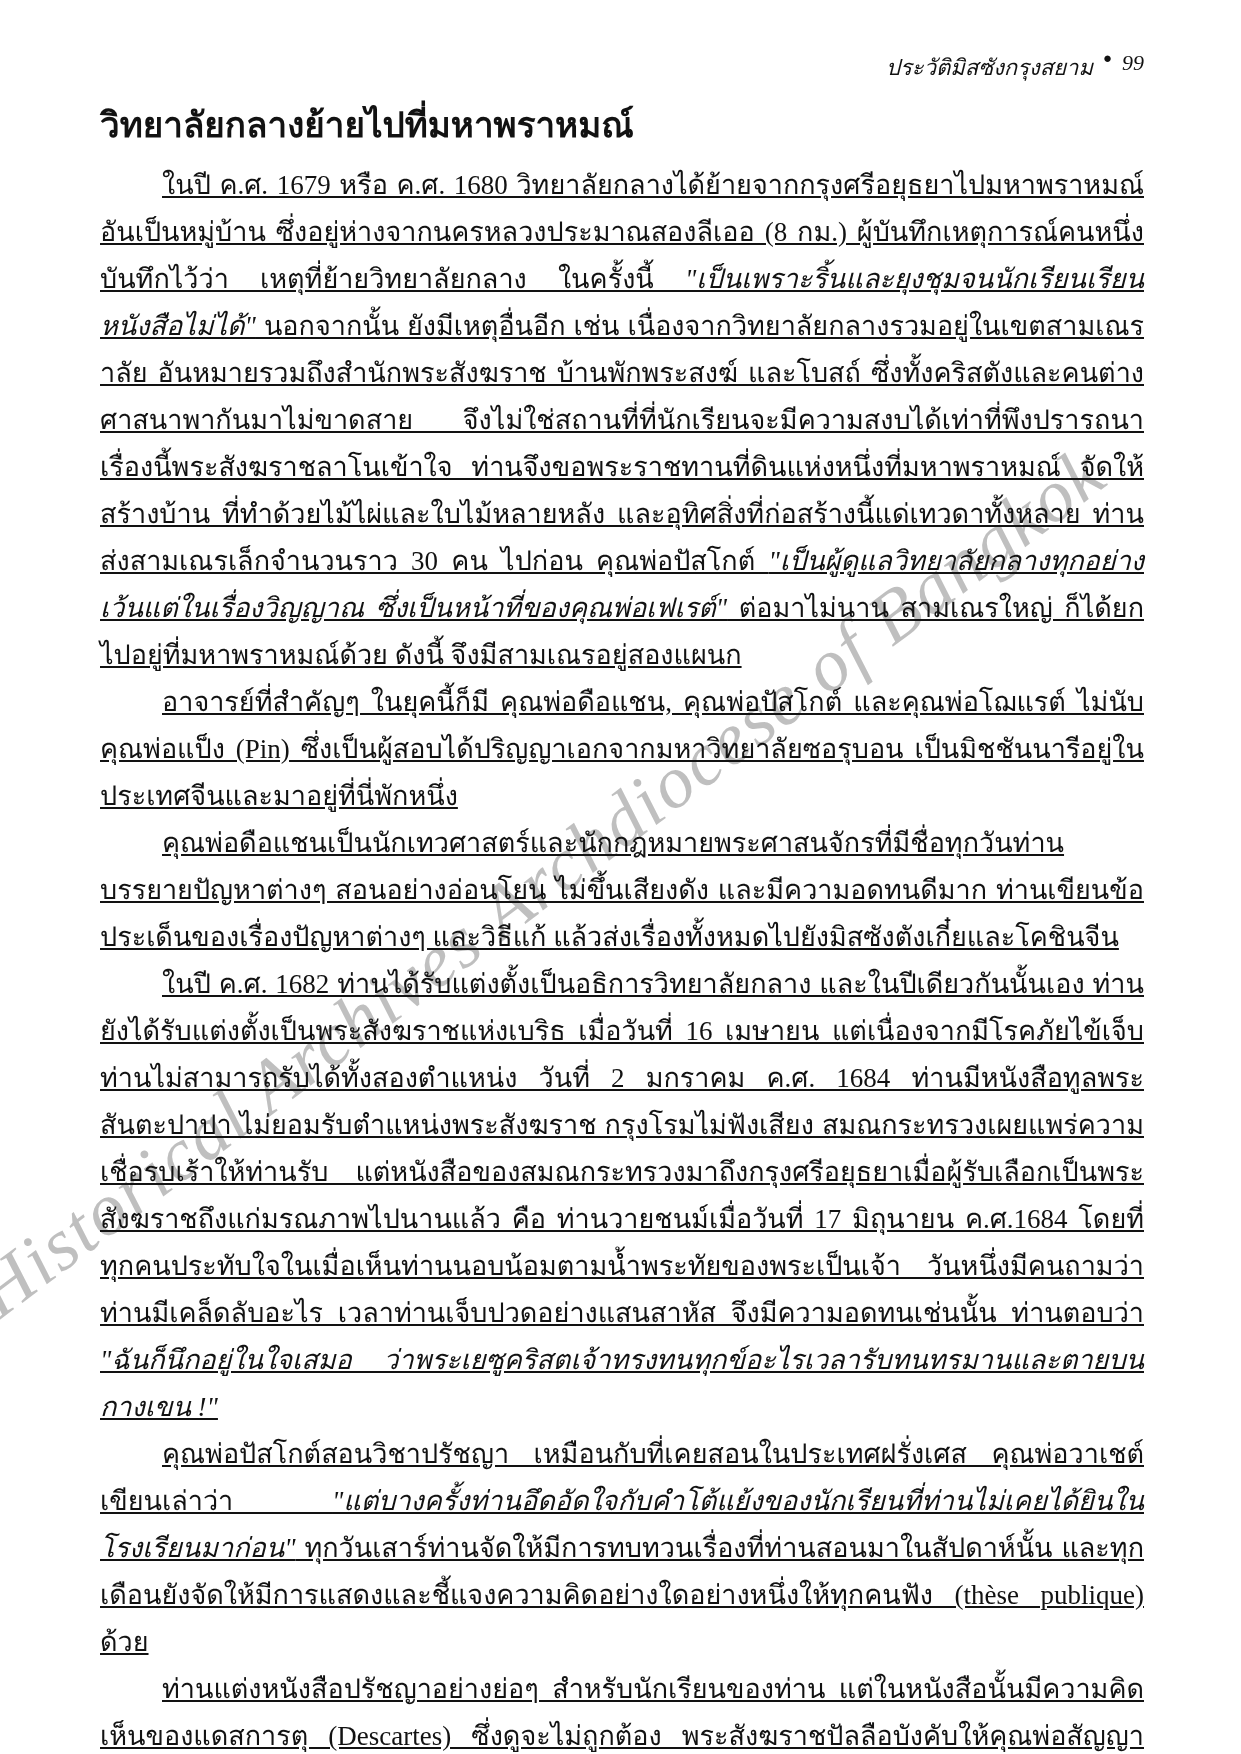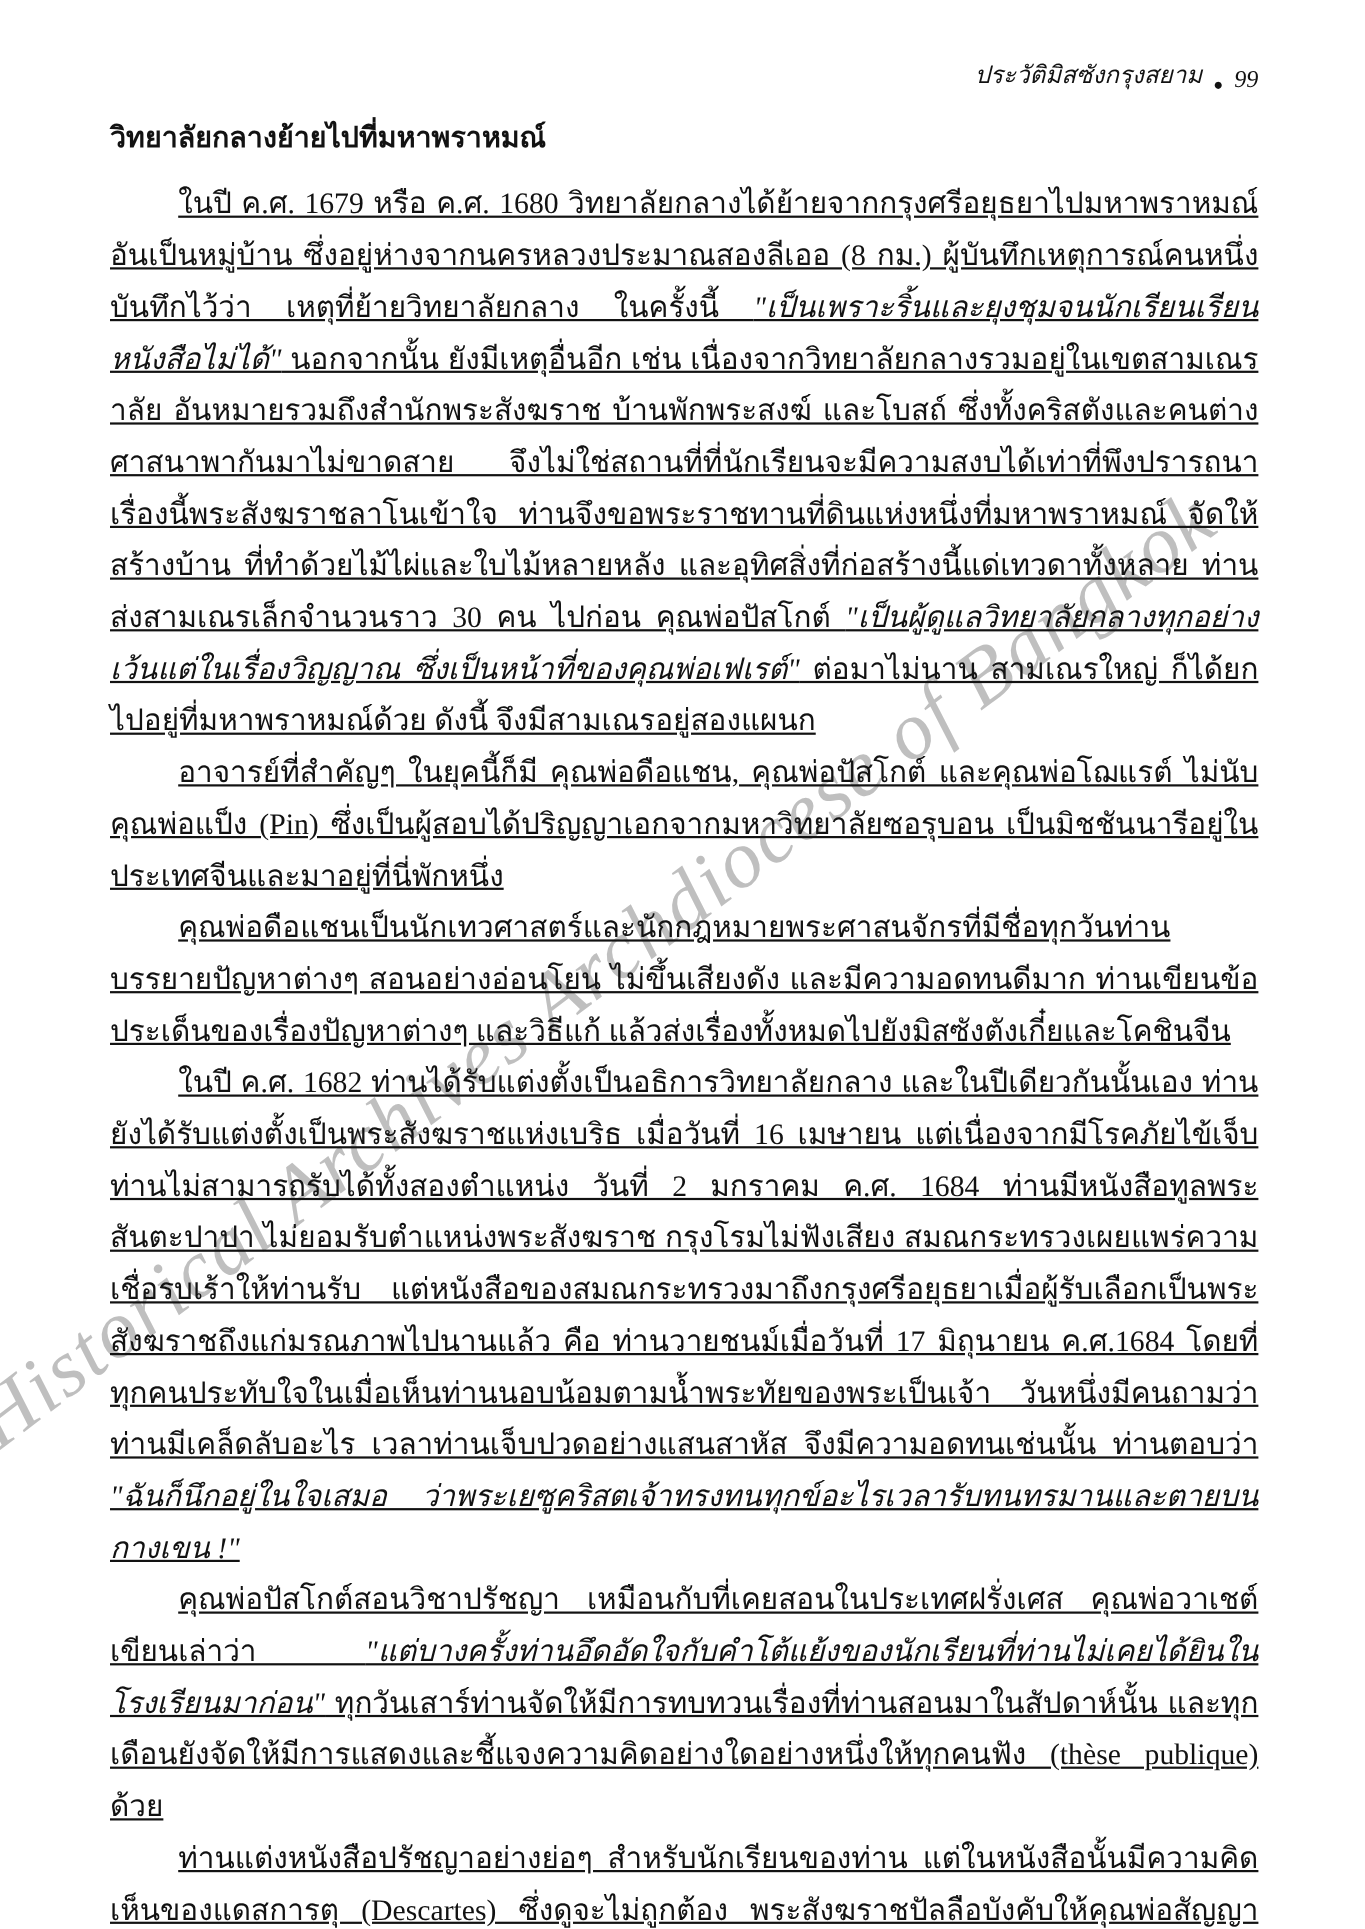--- a/index.html
+++ b/index.html
@@ -38,36 +38,36 @@
     padding: 0 97px 0 100px;
   }
   .running-header {
     position: absolute;
     top: 50px;
     right: 97px;
     font-style: italic;
     font-size: 22px;
     color: #121212;
     display: flex;
-    align-items: flex-end;
+    align-items: flex-start;
     gap: 10px;
     z-index: 1;
     margin-left: 36px;
   }
   .running-header .bullet {
     font-style: normal;
     font-size: 15px;
     line-height: 1;
     position: relative;
     top: 1px;
   }
   .doc-heading {
     margin: 0;
     padding-top: 103px;
-    font-size: 26px;
+    font-size: 35px;
     font-weight: bold;
     line-height: 45px;
   }
   .body-text {
     margin-top: 14px;
   }
   .body-text p.para {
     margin: 0;
     font-size: 27px;
     line-height: 47px;

